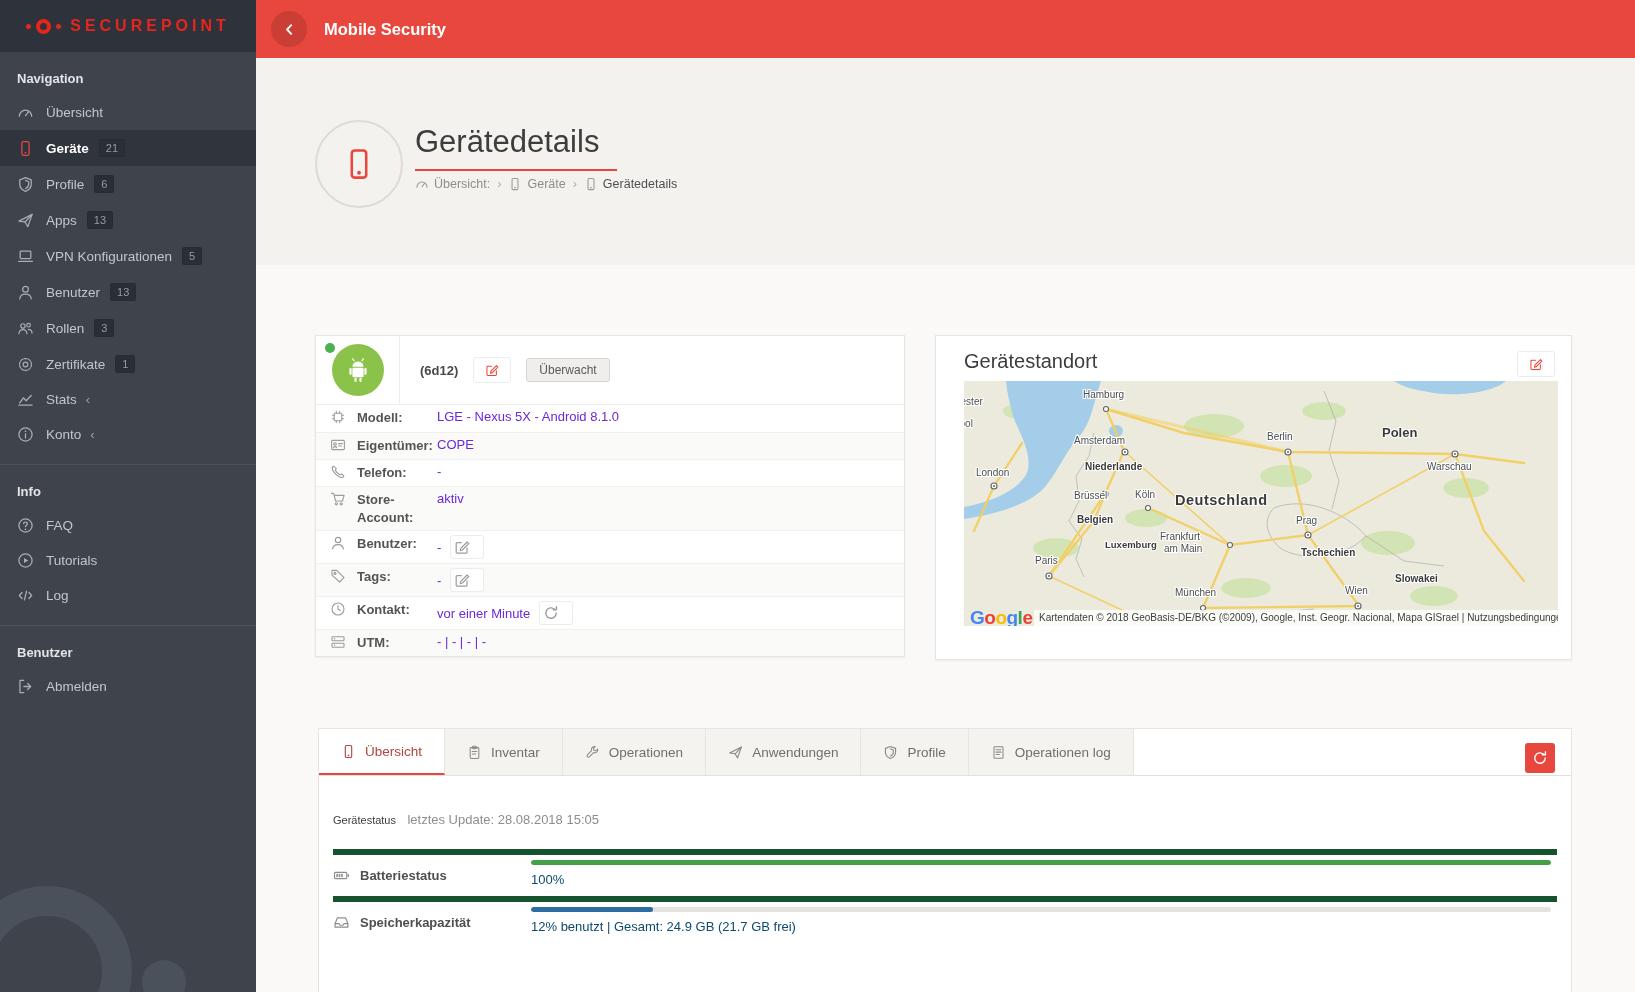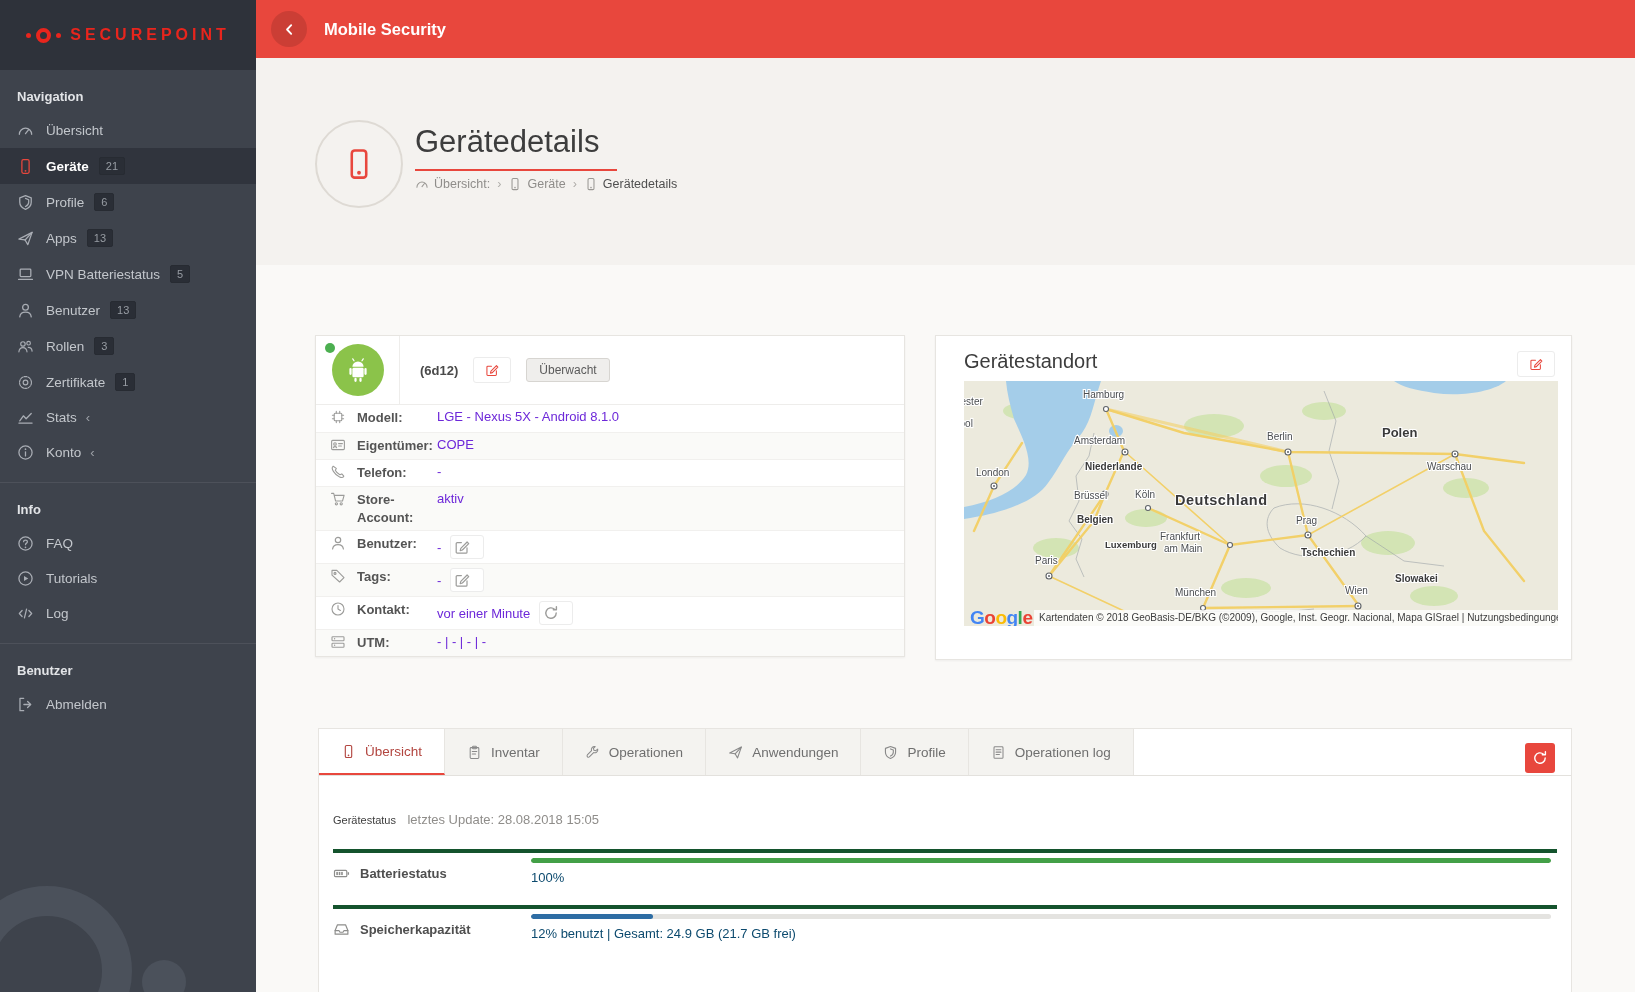--- a/index.html
+++ b/index.html
@@ -3,21 +3,21 @@
 <meta charset="utf-8">
 <style>
   * { box-sizing: border-box; margin: 0; padding: 0; }
   html,body { width: 1635px; height: 992px; overflow: hidden; }
   body { font-family: "Liberation Sans", sans-serif; background: #f4f2ef; position: relative; }
 
   .icn { display: inline-block; vertical-align: middle; flex: none; }
 
   
   .sidebar { position: absolute; left: 0; top: 0; width: 256px; height: 992px; background: #3e434c; z-index: 6; overflow: hidden; }
-  .logo-bar { height: 70px; background: #2e323a; display: flex; align-items: center; justify-content: center; gap: 5px; }
+  .logo-bar { height: 52px; background: #2e323a; display: flex; align-items: center; justify-content: center; gap: 5px; }
   .logo-dot { width: 5px; height: 5px; border-radius: 50%; background: #e8251d; }
   .logo-ring { width: 15px; height: 15px; border-radius: 50%; border: 4px solid #e8251d; }
   .logo-word { color: #e8251d; font-weight: bold; font-size: 16px; letter-spacing: 4px; margin-left: 4px; }
   .sb-inner { position: relative; z-index: 2; }
   .sb-label { padding: 19px 17px 9px; color: #e2e4e7; font-weight: bold; font-size: 13px; }
   .nav-item { display: flex; align-items: center; padding: 9px 17px; color: #c3c7cc; font-size: 13.5px; cursor: pointer; }
   .nav-item .icn { width: 17px; height: 17px; color: #a9adb4; margin-right: 12px; }
   .nav-item.active { background: #30343d; color: #ffffff; font-weight: bold; }
   .nav-item.active .icn { color: #e8473d; }
   .sb-badge { background: #2a2e36; border: 1px solid #272b32; color: #979ca3; font-size: 11px; font-weight: normal; padding: 2px 6px; border-radius: 2px; margin-left: 10px; }
@@ -82,21 +82,21 @@
   .tab .icn { width: 15px; height: 15px; color: #8a8a8a; }
   .tab.active { background: #fff; color: #b2453f; border-bottom: 2px solid #e8473d; }
   .tab.active .icn { color: #b2453f; }
   .refresh-btn { position: absolute; right: 16px; top: 14px; width: 30px; height: 30px; background: #e8473d; border: none; border-radius: 3px; display: flex; align-items: center; justify-content: center; cursor: pointer; }
   .refresh-btn .icn { width: 16px; height: 16px; color: #fff; }
   .panel-body { padding: 0 14px; }
   .status-heading { padding-top: 34px; }
   .status-heading .h { font-size: 11px; color: #3d3d3d; }
   .status-heading .sub { font-size: 13px; color: #8f8d8a; margin-left: 7px; }
   .status-table { margin-top: 21px; }
-  .srow { display: flex; border-top: 4px solid #14532d; padding: 2px 0 9px; margin-top: 11px; }
+  .srow { display: flex; border-top: 6px solid #14532d; padding: 2px 0 9px; }
   .srow-label { width: 198px; flex: none; display: flex; align-items: flex-start; gap: 10px; padding-top: 11px; font-size: 13px; font-weight: bold; color: #4f4f4f; }
   .srow-label .icn { width: 17px; height: 17px; color: #8d8d8b; margin-top: -1px; }
   .srow-value { flex: 1; padding-right: 6px; }
   .bar-track { height: 5px; background: #e4e3e0; border-radius: 3px; overflow: hidden; margin-top: 3px; }
   .bar-fill { height: 100%; border-radius: 3px; }
   .bar-fill.green { background: #43a047; }
   .bar-fill.blue { background: #2e6da4; }
   .bar-text { margin-top: 7px; font-size: 13px; color: #0c4a6e; }
 
   
@@ -353,21 +353,21 @@
         <svg class="icn">
             <use href="#i-plane"></use>
           </svg>
         <span>Apps</span>
         <span class="sb-badge">13</span>
       </div>
       <div class="nav-item">
         <svg class="icn">
             <use href="#i-laptop"></use>
           </svg>
-        <span>VPN Batteriestatus</span>
+        <span>VPN Konfigurationen</span>
         <span class="sb-badge">5</span>
       </div>
       <div class="nav-item">
         <svg class="icn">
             <use href="#i-user"></use>
           </svg>
         <span>Benutzer</span>
         <span class="sb-badge">13</span>
       </div>
       <div class="nav-item">

